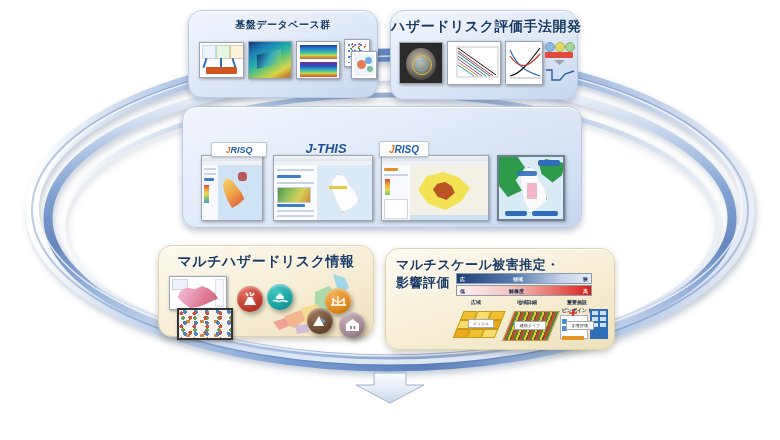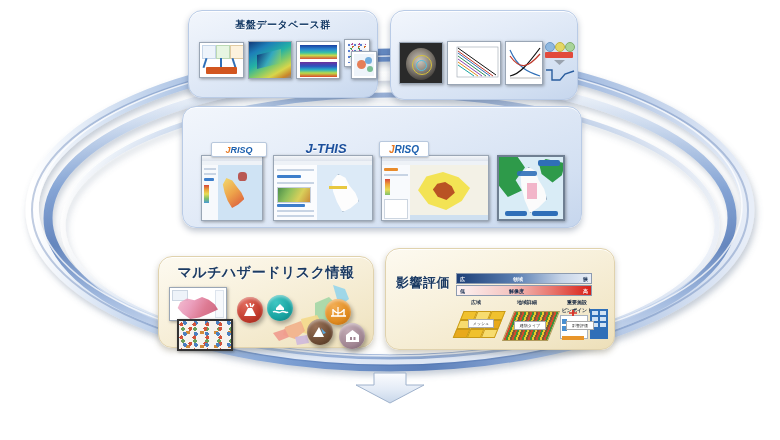--- a/index.html
+++ b/index.html
@@ -201,20 +201,21 @@
       <div class="thumb-inner" style="background:#fff;">
         <div style="position:absolute;left:2px;top:2px;right:2px;bottom:2px;background:#eef4fa;"></div>
         <div style="position:absolute;left:5px;top:8px;width:9px;height:9px;border-radius:50%;background:#e2602e;opacity:.8;"></div>
         <div style="position:absolute;left:13px;top:5px;width:7px;height:7px;border-radius:50%;background:#3c8fd0;opacity:.7;"></div>
         <div style="position:absolute;left:15px;top:14px;width:6px;height:6px;border-radius:50%;background:#49a86a;opacity:.7;"></div>
       </div>
     </div>
   </div>
 
   <div class="panel panel-blue" style="left:390px;top:10px;width:188px;height:90px;">
+    <div class="panel-title" style="position:absolute;left:0;right:0;top:7px;text-align:center;font-size:14px;">ハザードリスク評価手法開発</div>
 
     <div class="thumb" style="left:8px;top:31px;width:44px;height:42px;">
       <div class="thumb-inner" style="background:#2a2a2a;">
         <div style="position:absolute;left:6px;top:5px;width:30px;height:32px;border-radius:50%;
              background:radial-gradient(circle at 45% 40%,#cfc9c0 0%,#8e877d 40%,#4e4a45 72%,#23211f 100%);"></div>
         <div style="position:absolute;left:12px;top:12px;width:18px;height:18px;border-radius:50%;border:1px solid #d6c23a;"></div>
         <div style="position:absolute;left:16px;top:17px;width:9px;height:9px;border-radius:50%;border:1px solid #4fc0e0;"></div>
       </div>
     </div>
 
@@ -348,21 +349,21 @@
              clip-path:polygon(34% 0,58% 8%,70% 28%,90% 48%,100% 70%,70% 88%,40% 100%,20% 72%,8% 42%,6% 16%);"></div>
         <div style="position:absolute;left:28px;top:26px;width:10px;height:16px;background:#f0a8c0;opacity:.85;"></div>
         <div style="position:absolute;right:3px;top:3px;width:22px;height:6px;background:#2f6fb8;border-radius:2px;"></div>
         <div style="position:absolute;left:18px;top:14px;width:20px;height:5px;background:#2f6fb8;border-radius:2px;opacity:.9;"></div>
         <div style="position:absolute;left:6px;bottom:3px;width:22px;height:5px;background:#2f6fb8;border-radius:2px;"></div>
         <div style="position:absolute;right:5px;bottom:3px;width:26px;height:5px;background:#2f6fb8;border-radius:2px;"></div>
       </div>
     </div>
   </div>
 
-  <div class="panel panel-cream" style="left:158px;top:256px;width:216px;height:92px;">
+  <div class="panel panel-cream" style="left:158px;top:245px;width:216px;height:92px;">
     <div class="panel-title cream" style="position:absolute;left:0;right:0;top:7px;text-align:center;font-size:14px;">マルチハザードリスク情報</div>
 
     <div class="thumb" style="left:10px;top:30px;width:58px;height:34px;">
       <div class="thumb-inner" style="background:#fff;">
         <div style="position:absolute;left:2px;top:2px;width:14px;height:9px;background:#eef3f9;border:1px solid #ccd6e2;"></div>
         <div style="position:absolute;right:2px;top:2px;width:7px;bottom:2px;background:#f7f9fc;border:1px solid #dde4ed;"></div>
         <div style="position:absolute;left:6px;top:8px;width:42px;height:24px;
              background:linear-gradient(120deg,#f2b9cd 0%,#e88fb2 35%,#d7627f 65%,#c04a68 100%);opacity:.85;
              clip-path:polygon(10% 26%,26% 10%,44% 18%,62% 4%,78% 16%,92% 34%,100% 56%,78% 74%,56% 90%,34% 96%,16% 74%,4% 50%);"></div>
       </div>
@@ -421,20 +422,21 @@
     <div class="hz" style="left:180px;top:66px;width:26px;height:26px;background:radial-gradient(circle at 34% 28%,#c2aab4,#a08592 62%,#6f5763 100%);">
       <svg width="15" height="14" viewBox="0 0 15 14">
         <path d="M1 6 L7.5 1 L14 6 L14 13 L1 13 Z" fill="#fff"></path>
         <rect x="5" y="8" width="2" height="3" fill="#a08592"></rect>
         <rect x="8.5" y="8" width="2" height="3" fill="#a08592"></rect>
       </svg>
     </div>
   </div>
 
   <div class="panel panel-cream" style="left:385px;top:248px;width:230px;height:102px;">
+    <div class="panel-title cream" style="position:absolute;left:10px;top:7px;font-size:13px;">マルチスケール被害推定・</div>
     <div class="panel-title cream" style="position:absolute;left:10px;top:25px;font-size:13px;">影響評価</div>
 
     <div class="gbar gbar-top" style="left:70px;top:24px;width:136px;height:11px;">
       <span class="gbl gbl-w" style="left:3px;top:2px;">広</span>
       <span class="gbl gbl-w" style="left:56px;top:2px;">領域</span>
       <span class="gbl" style="right:3px;top:2px;">狭</span>
     </div>
 
     <div class="gbar gbar-bot" style="left:70px;top:36px;width:136px;height:11px;">
       <span class="gbl" style="left:3px;top:2px;">低</span>

